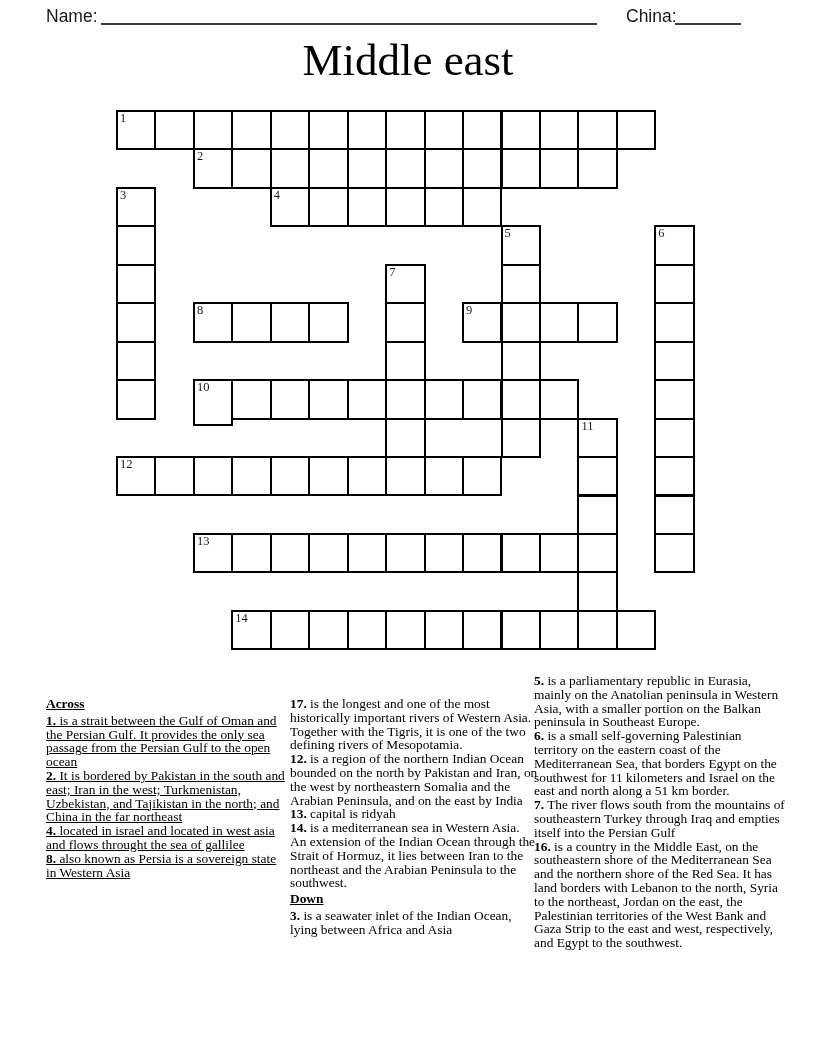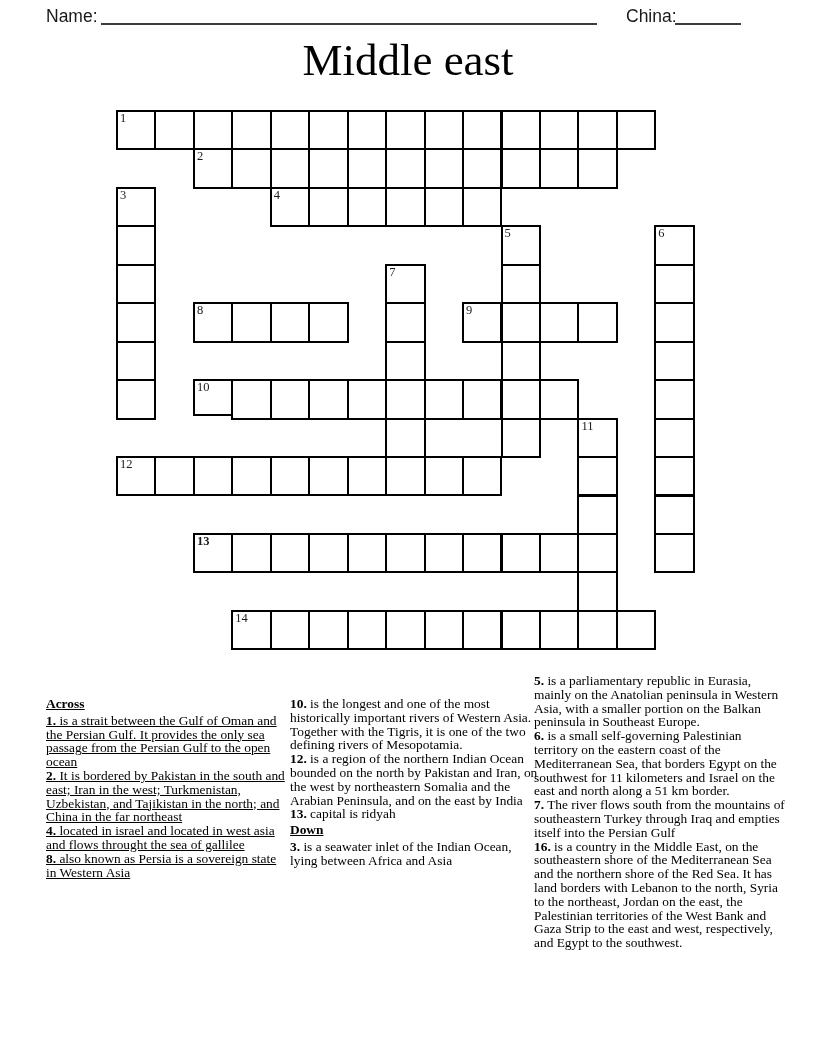--- a/index.html
+++ b/index.html
@@ -117,21 +117,21 @@
         <span class="num">8</span>
       </div>
       <div class="cell" style="left: 231.35px; top: 302.25px; width: 40.45px; height: 40.45px;"></div>
       <div class="cell" style="left: 269.8px; top: 302.25px; width: 40.45px; height: 40.45px;"></div>
       <div class="cell" style="left: 308.25px; top: 302.25px; width: 40.45px; height: 40.45px;"></div>
       <div class="cell" style="left: 462.05px; top: 302.25px; width: 40.45px; height: 40.45px;">
         <span class="num">9</span>
       </div>
       <div class="cell" style="left: 538.95px; top: 302.25px; width: 40.45px; height: 40.45px;"></div>
       <div class="cell" style="left: 577.4px; top: 302.25px; width: 40.45px; height: 40.45px;"></div>
-      <div class="cell" style="left: 192.9px; top: 379.15px; width: 40.45px; height: 37px;">
+      <div class="cell" style="left: 192.9px; top: 379.15px; width: 40.45px; height: 47px;">
         <span class="num">10</span>
       </div>
       <div class="cell" style="left: 231.35px; top: 379.15px; width: 40.45px; height: 40.45px;"></div>
       <div class="cell" style="left: 269.8px; top: 379.15px; width: 40.45px; height: 40.45px;"></div>
       <div class="cell" style="left: 308.25px; top: 379.15px; width: 40.45px; height: 40.45px;"></div>
       <div class="cell" style="left: 346.7px; top: 379.15px; width: 40.45px; height: 40.45px;"></div>
       <div class="cell" style="left: 423.6px; top: 379.15px; width: 40.45px; height: 40.45px;"></div>
       <div class="cell" style="left: 462.05px; top: 379.15px; width: 40.45px; height: 40.45px;"></div>
       <div class="cell" style="left: 538.95px; top: 379.15px; width: 40.45px; height: 40.45px;"></div>
       <div class="cell" style="left: 577.4px; top: 417.6px; width: 40.45px; height: 40.45px;">
@@ -146,21 +146,21 @@
         <span class="num">12</span>
       </div>
       <div class="cell" style="left: 154.45px; top: 456.05px; width: 40.45px; height: 40.45px;"></div>
       <div class="cell" style="left: 192.9px; top: 456.05px; width: 40.45px; height: 40.45px;"></div>
       <div class="cell" style="left: 231.35px; top: 456.05px; width: 40.45px; height: 40.45px;"></div>
       <div class="cell" style="left: 269.8px; top: 456.05px; width: 40.45px; height: 40.45px;"></div>
       <div class="cell" style="left: 308.25px; top: 456.05px; width: 40.45px; height: 40.45px;"></div>
       <div class="cell" style="left: 346.7px; top: 456.05px; width: 40.45px; height: 40.45px;"></div>
       <div class="cell" style="left: 423.6px; top: 456.05px; width: 40.45px; height: 40.45px;"></div>
       <div class="cell" style="left: 462.05px; top: 456.05px; width: 40.45px; height: 40.45px;"></div>
-      <div class="cell" style="left: 192.9px; top: 532.95px; width: 55px; height: 40.45px; font-weight: bold;">
+      <div class="cell" style="left: 192.9px; top: 532.95px; width: 55px; height: 40.45px;">
         <span class="num">13</span>
       </div>
       <div class="cell" style="left: 231.35px; top: 532.95px; width: 40.45px; height: 40.45px;"></div>
       <div class="cell" style="left: 269.8px; top: 532.95px; width: 40.45px; height: 40.45px;"></div>
       <div class="cell" style="left: 308.25px; top: 532.95px; width: 40.45px; height: 40.45px;"></div>
       <div class="cell" style="left: 346.7px; top: 532.95px; width: 40.45px; height: 40.45px;"></div>
       <div class="cell" style="left: 385.15px; top: 532.95px; width: 40.45px; height: 40.45px;"></div>
       <div class="cell" style="left: 423.6px; top: 532.95px; width: 40.45px; height: 40.45px;"></div>
       <div class="cell" style="left: 462.05px; top: 532.95px; width: 40.45px; height: 40.45px;"></div>
       <div class="cell" style="left: 500.5px; top: 532.95px; width: 40.45px; height: 40.45px;"></div>
@@ -181,23 +181,24 @@
 
   <div id="clues">
       <div class="clue-col" style="left: 46px; top: 697px; width: 240px; text-decoration: underline;">
         <div class="clue-heading">Across</div>
         <div class="clue"><b>1.</b> is a strait between the Gulf of Oman and the Persian Gulf. It provides the only sea passage from the Persian Gulf to the open ocean</div>
         <div class="clue"><b>2.</b> It is bordered by Pakistan in the south and east; Iran in the west; Turkmenistan, Uzbekistan, and Tajikistan in the north; and China in the far northeast</div>
         <div class="clue"><b>4.</b> located in israel and located in west asia and flows throught the sea of gallilee</div>
         <div class="clue"><b>8.</b> also known as Persia is a sovereign state in Western Asia</div>
       </div>
       <div class="clue-col" style="left: 290px; top: 697px; width: 248px;">
-        <div class="clue"><b>10.</b> is the longest and one of the most historically important rivers of Western Asia. Together with the Tigris, it is one of the two defining rivers of Mesopotamia.</div>
+        <div class="clue"><b>17.</b> is the longest and one of the most historically important rivers of Western Asia. Together with the Tigris, it is one of the two defining rivers of Mesopotamia.</div>
         <div class="clue"><b>12.</b> is a region of the northern Indian Ocean bounded on the north by Pakistan and Iran, on the west by northeastern Somalia and the Arabian Peninsula, and on the east by India</div>
         <div class="clue"><b>13.</b> capital is ridyah</div>
+        <div class="clue"><b>14.</b> is a mediterranean sea in Western Asia. An extension of the Indian Ocean through the Strait of Hormuz, it lies between Iran to the northeast and the Arabian Peninsula to the southwest.</div>
         <div class="clue-heading down-gap">Down</div>
         <div class="clue"><b>3.</b> is a seawater inlet of the Indian Ocean, lying between Africa and Asia</div>
       </div>
       <div class="clue-col" style="left: 534px; top: 674px; width: 252px;">
         <div class="clue"><b>5.</b> is a parliamentary republic in Eurasia, mainly on the Anatolian peninsula in Western Asia, with a smaller portion on the Balkan peninsula in Southeast Europe.</div>
         <div class="clue"><b>6.</b> is a small self-governing Palestinian territory on the eastern coast of the Mediterranean Sea, that borders Egypt on the southwest for 11 kilometers and Israel on the east and north along a 51 km border.</div>
         <div class="clue"><b>7.</b> The river flows south from the mountains of southeastern Turkey through Iraq and empties itself into the Persian Gulf</div>
         <div class="clue"><b>16.</b> is a country in the Middle East, on the southeastern shore of the Mediterranean Sea and the northern shore of the Red Sea. It has land borders with Lebanon to the north, Syria to the northeast, Jordan on the east, the Palestinian territories of the West Bank and Gaza Strip to the east and west, respectively, and Egypt to the southwest.</div>
       </div>
     </div>

